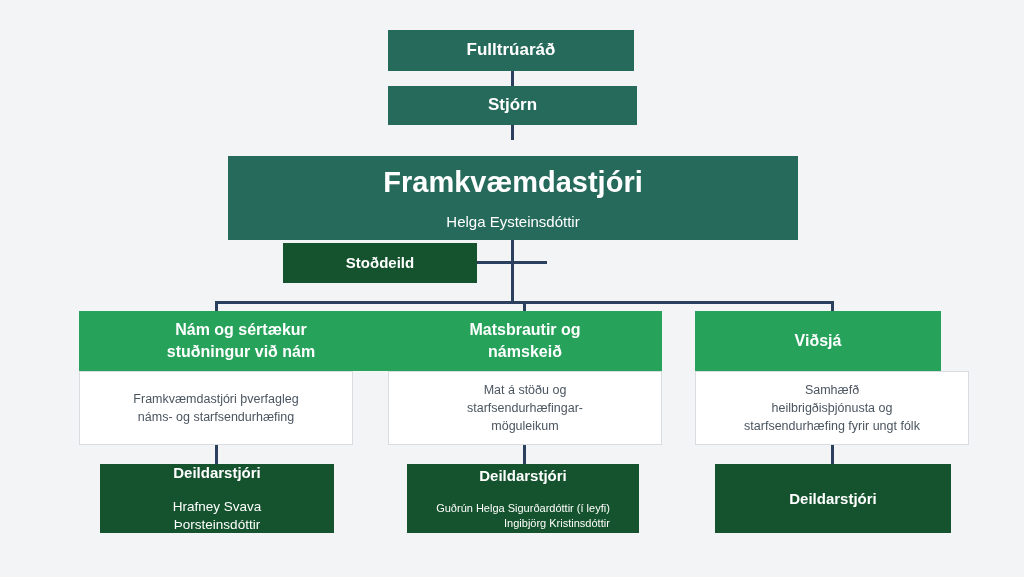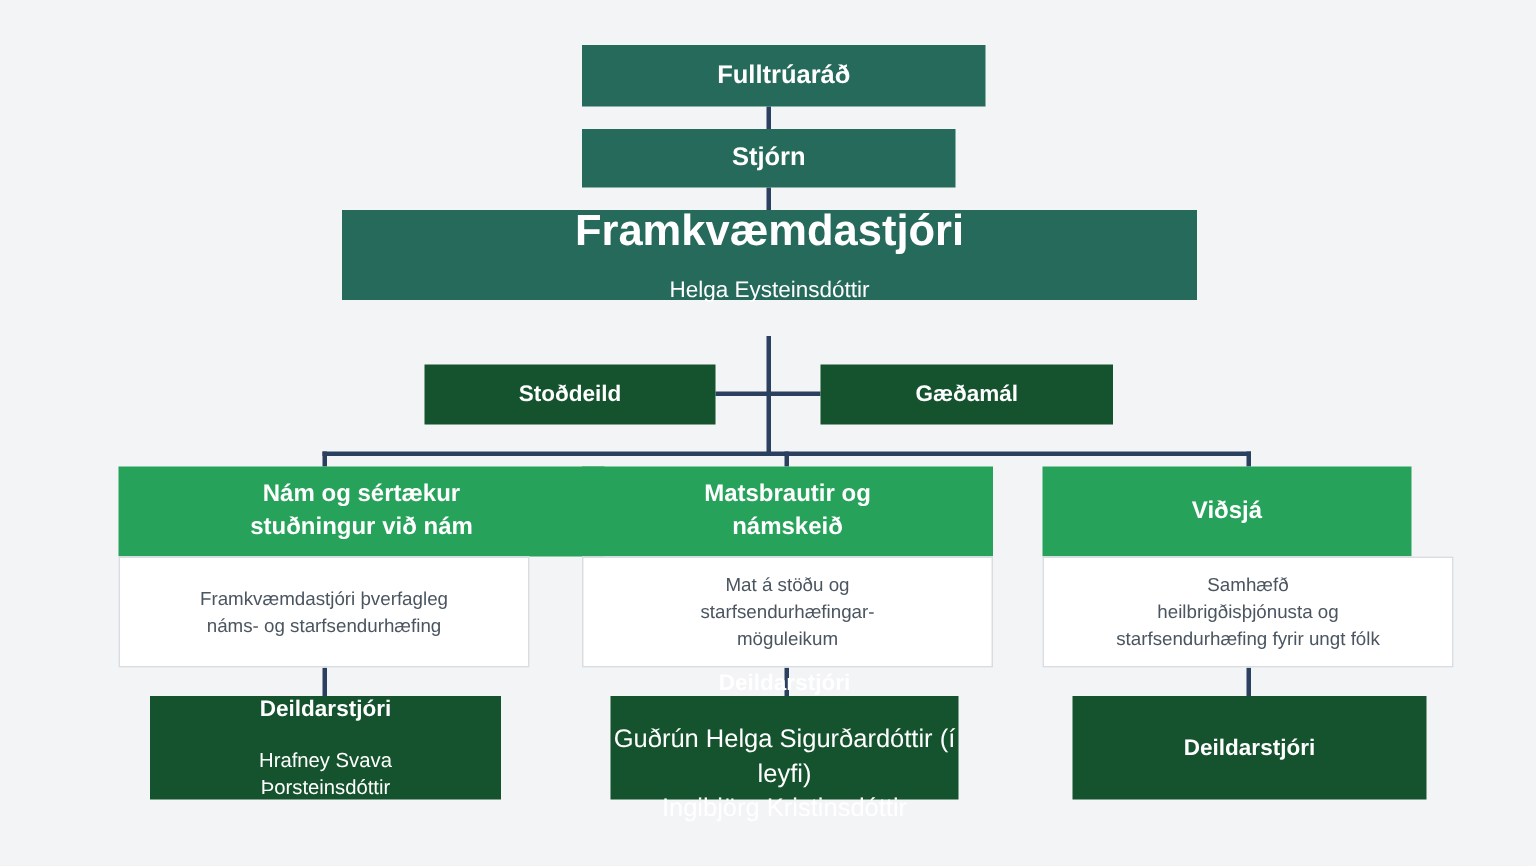--- a/index.html
+++ b/index.html
@@ -48,38 +48,35 @@
   <div class="line" style="left:511px;top:224px;width:3px;height:79px;"></div>
   <div class="line" style="left:477px;top:261px;width:70px;height:3px;"></div>
   <div class="line" style="left:215px;top:301px;width:619px;height:3px;"></div>
   <div class="line" style="left:215px;top:301px;width:3px;height:10px;"></div>
   <div class="line" style="left:523px;top:301px;width:3px;height:10px;"></div>
   <div class="line" style="left:831px;top:301px;width:3px;height:10px;"></div>
   <div class="line" style="left:215px;top:445px;width:3px;height:19px;"></div>
   <div class="line" style="left:523px;top:445px;width:3px;height:19px;"></div>
   <div class="line" style="left:831px;top:445px;width:3px;height:19px;"></div>
 
-  <div class="box teal" style="left:388px;top:30px;width:269px;height:41px;">
+  <div class="box teal" style="left:388px;top:30px;width:246px;height:41px;">
     <div class="lbl-lg">Fulltrúaráð</div>
   </div>
 
   <div class="box teal" style="left:388px;top:86px;width:249px;height:39px;">
     <div class="lbl-lg">Stjórn</div>
   </div>
 
-  <div class="box teal" style="left:228px;top:140px;width:570px;height:60px;gap:10px;">
+  <div class="box teal" style="left:228px;top:156px;width:570px;height:84px;gap:10px;">
     <div class="title-xl">Framkvæmdastjóri</div>
     <div class="subtitle">Helga Eysteinsdóttir</div>
   </div>
 
   <div class="box green-mid" style="left:283px;top:243px;width:194px;height:40px;">
     <div class="lbl-lg" style="font-size:15px;">Stoðdeild</div>
-  </div>
-  <div class="box green-mid" style="left:547px;top:243px;width:195px;height:40px;">
-    <div class="lbl-lg" style="font-size:15px;">Gæðamál</div>
   </div>
 
   <div class="box green-bright" style="left:79px;top:311px;width:324px;height:60px;">
     <div class="hdr">Nám og sértækur
 stuðningur við nám</div>
   </div>
   <div class="box white-box" style="left:79px;top:371px;width:274px;height:74px;">
     <div class="body-txt">Framkvæmdastjóri þverfagleg
 náms- og starfsendurhæfing</div>
   </div>
@@ -93,21 +90,21 @@
     <div class="hdr">Matsbrautir og
 námskeið</div>
   </div>
   <div class="box white-box" style="left:388px;top:371px;width:274px;height:74px;justify-content:center;">
     <div class="body-txt">Mat á stöðu og
 starfsendurhæfingar-
 möguleikum</div>
   </div>
   <div class="box green-mid" style="left:407px;top:464px;width:232px;height:69px;">
     <div class="role">Deildarstjóri</div>
-    <div class="names" style="font-size:17px;">Guðrún Helga Sigurðardóttir (í leyfi)
+    <div class="names" style="font-size:11px;text-align:right;">Guðrún Helga Sigurðardóttir (í leyfi)
 Ingibjörg Kristinsdóttir</div>
   </div>
 
   <div class="box green-bright" style="left:695px;top:311px;width:246px;height:60px;">
     <div class="hdr">Viðsjá</div>
   </div>
   <div class="box white-box" style="left:695px;top:371px;width:274px;height:74px;">
     <div class="body-txt">Samhæfð
 heilbrigðisþjónusta og
 starfsendurhæfing fyrir ungt fólk</div>

